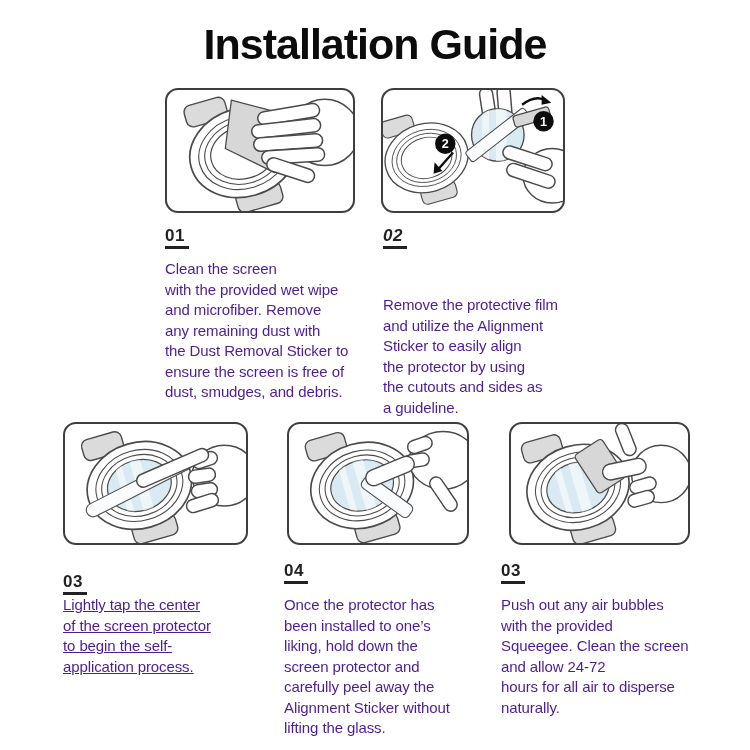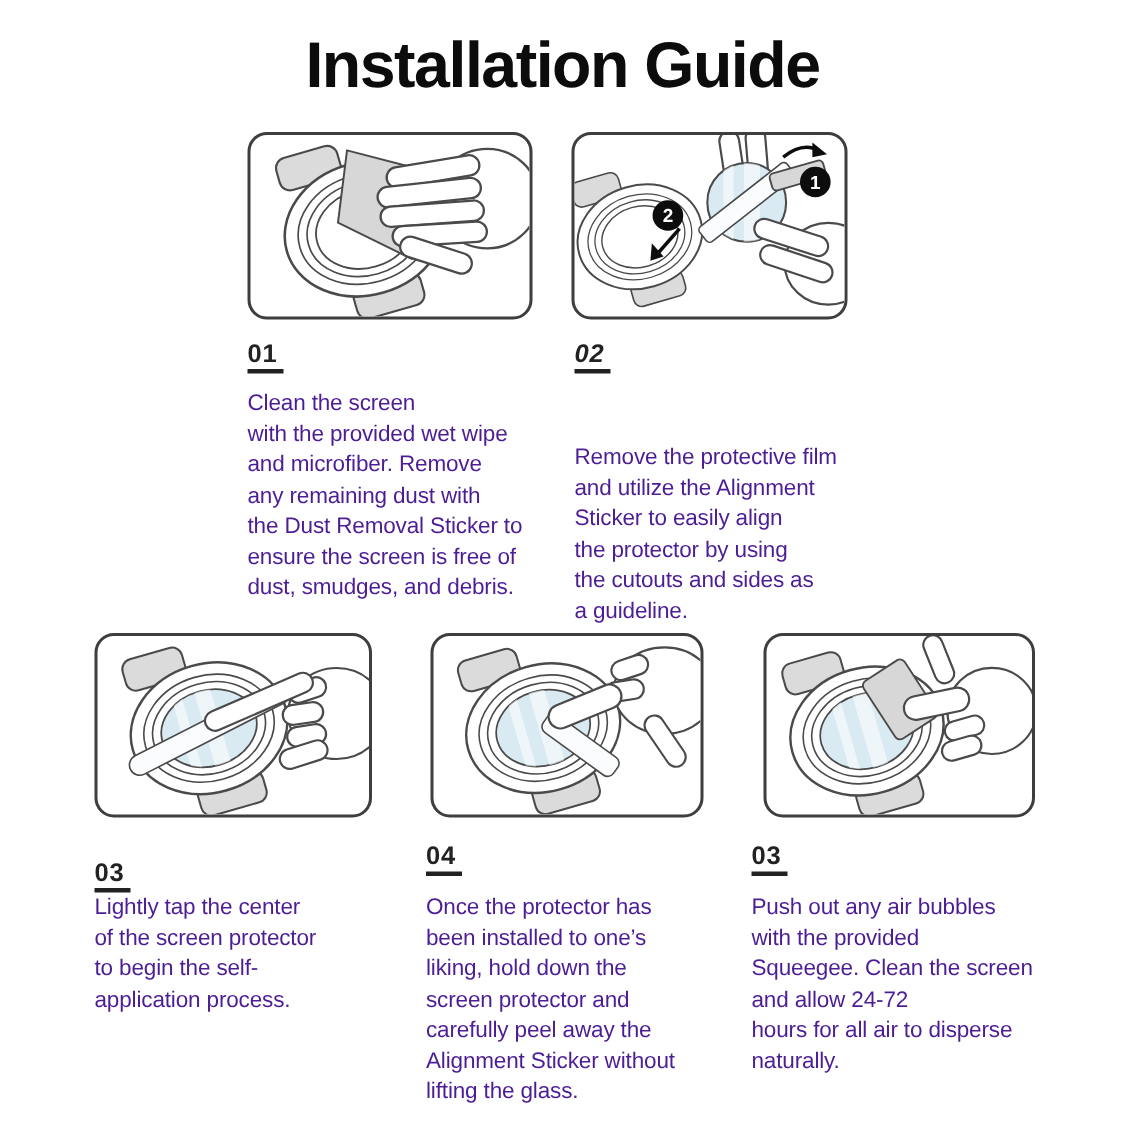--- a/index.html
+++ b/index.html
@@ -16,21 +16,21 @@
         white-space:pre-line;letter-spacing:-.1px;}
   
   .p1{left:165px;top:88px;width:190px;height:125px;}
   .p2{left:381px;top:88px;width:184px;height:125px;}
   .p3{left:63px; top:422px;width:185px;height:123px;}
   .p4{left:287px;top:422px;width:182px;height:123px;}
   .p5{left:509px;top:422px;width:181px;height:123px;}
   .n1{left:165px;top:226px;} .n2{left:383px;top:226px;font-style:italic;}
   .n3{left:63px;top:572px;}  .n4{left:284px;top:561px;} .n5{left:501px;top:561px;}
   .t1{left:165px;top:259px;width:215px;} .t2{left:383px;top:259px;width:205px;margin-top:36px;}
-  .t3{left:63px;top:595px;width:205px;}  .t4{left:284px;top:595px;width:210px;}
+  .t3{left:63px;top:595px;width:205px;text-decoration:underline;}  .t4{left:284px;top:595px;width:210px;}
   .t5{left:501px;top:595px;width:215px;}
   
   .body{fill:#fff;stroke:#4a4a4a;stroke-width:1.7;}
   .r2{stroke-width:1.1;}
   .scrw{fill:#fff;stroke:#4a4a4a;stroke-width:1.2;}
   .scrb{fill:#d9eaf2;stroke:#4a4a4a;stroke-width:1.2;}
   .strap{fill:#dbdbdb;stroke:#4a4a4a;stroke-width:1.4;}
   .gray{fill:#d7d7d7;stroke:#4a4a4a;stroke-width:1.3;stroke-linejoin:round;}
   .disc{fill:#d9eaf2;stroke:#4a4a4a;stroke-width:1.4;}
   .band{fill:#fafcfd;stroke:#4a4a4a;stroke-width:1.1;}

